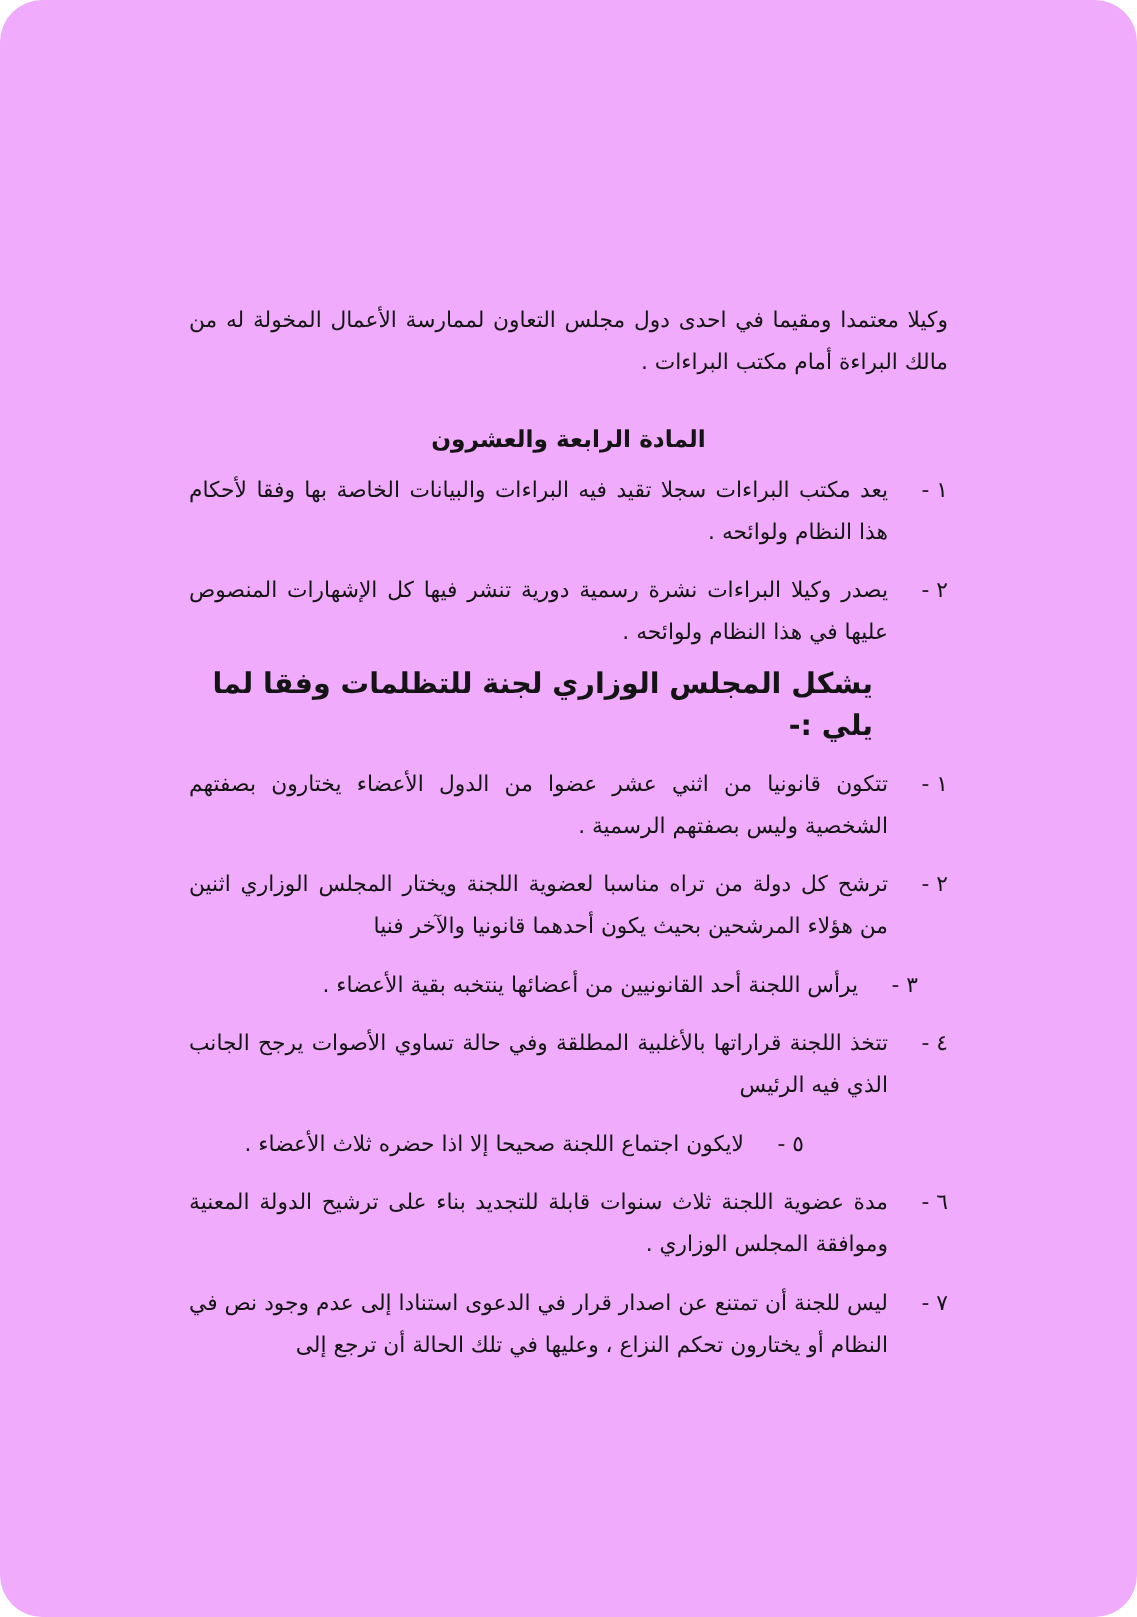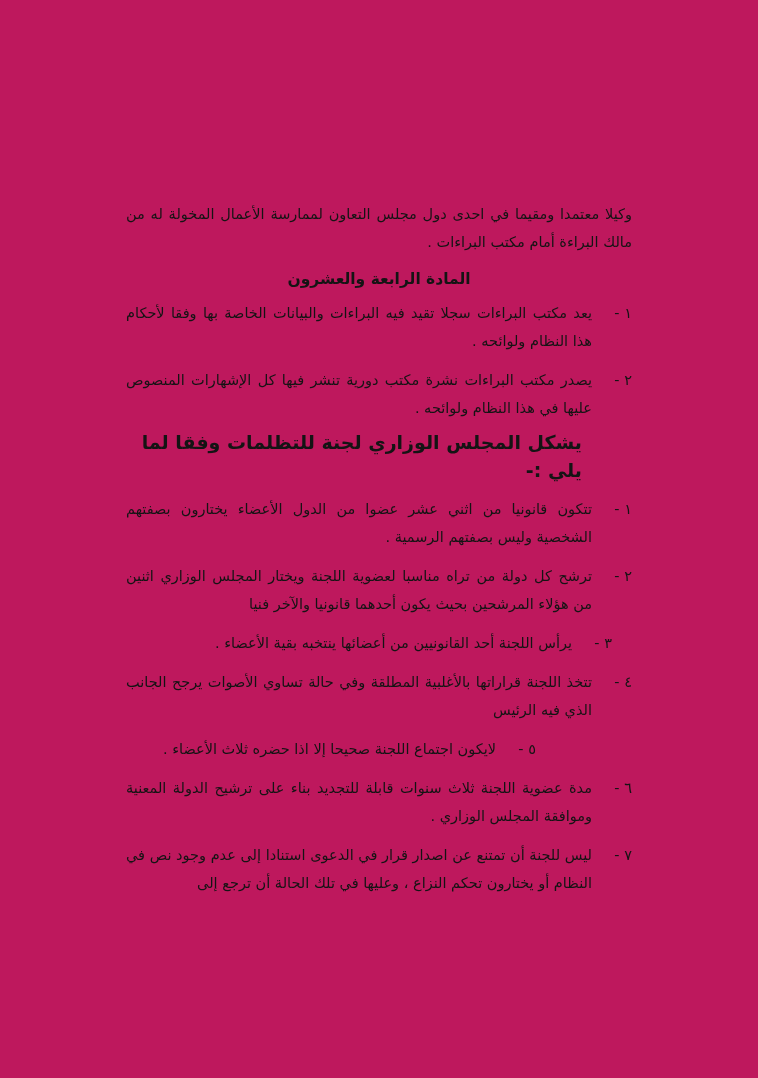--- a/index.html
+++ b/index.html
@@ -9,38 +9,39 @@
     height: 1078px;
     position: relative;
     overflow: hidden;
     direction: rtl;
     font-family: "DejaVu Sans", sans-serif;
     color: #141414;
   }
   .page {
     position: absolute;
     inset: 0;
-    background: #be185d;
+    background: #f0abfc;
+    border-radius: 28px;
   }
   .content {
     position: absolute;
     top: 200px;
     right: 126px;
     width: 506px;
   }
   .para {
     font-size: 14.5px;
     line-height: 28px;
     text-align: justify;
   }
   .heading {
     font-size: 15.5px;
     font-weight: bold;
     text-align: center;
-    margin: 14px 0 10px 0;
+    margin: 28px 0 10px 0;
     letter-spacing: 0.2px;
   }
   .subtitle {
     font-size: 19px;
     font-weight: bold;
     line-height: 28px;
     margin: 6px 50px 2px 0;
   }
   .item {
     display: flex;
@@ -77,21 +78,21 @@
     <p class="para">وكيلا معتمدا ومقيما في احدى دول مجلس التعاون لممارسة الأعمال المخولة له من مالك البراءة أمام مكتب البراءات .</p>
 
     <h2 class="heading">المادة الرابعة والعشرون</h2>
 
     <div class="item">
       <span class="num">١ -</span>
       <span class="txt">يعد مكتب البراءات سجلا تقيد فيه البراءات والبيانات الخاصة بها وفقا لأحكام هذا النظام ولوائحه .</span>
     </div>
     <div class="item">
       <span class="num">٢ -</span>
-      <span class="txt">يصدر مكتب البراءات نشرة مكتب دورية تنشر فيها كل الإشهارات المنصوص عليها في هذا النظام ولوائحه .</span>
+      <span class="txt">يصدر وكيلا البراءات نشرة رسمية دورية تنشر فيها كل الإشهارات المنصوص عليها في هذا النظام ولوائحه .</span>
     </div>
 
 
     <p class="subtitle">يشكل المجلس الوزاري لجنة للتظلمات وفقا لما يلي :-</p>
 
     <div class="item">
       <span class="num">١ -</span>
       <span class="txt">تتكون قانونيا من اثني عشر عضوا من الدول الأعضاء يختارون بصفتهم الشخصية وليس بصفتهم الرسمية .</span>
     </div>
     <div class="item">

